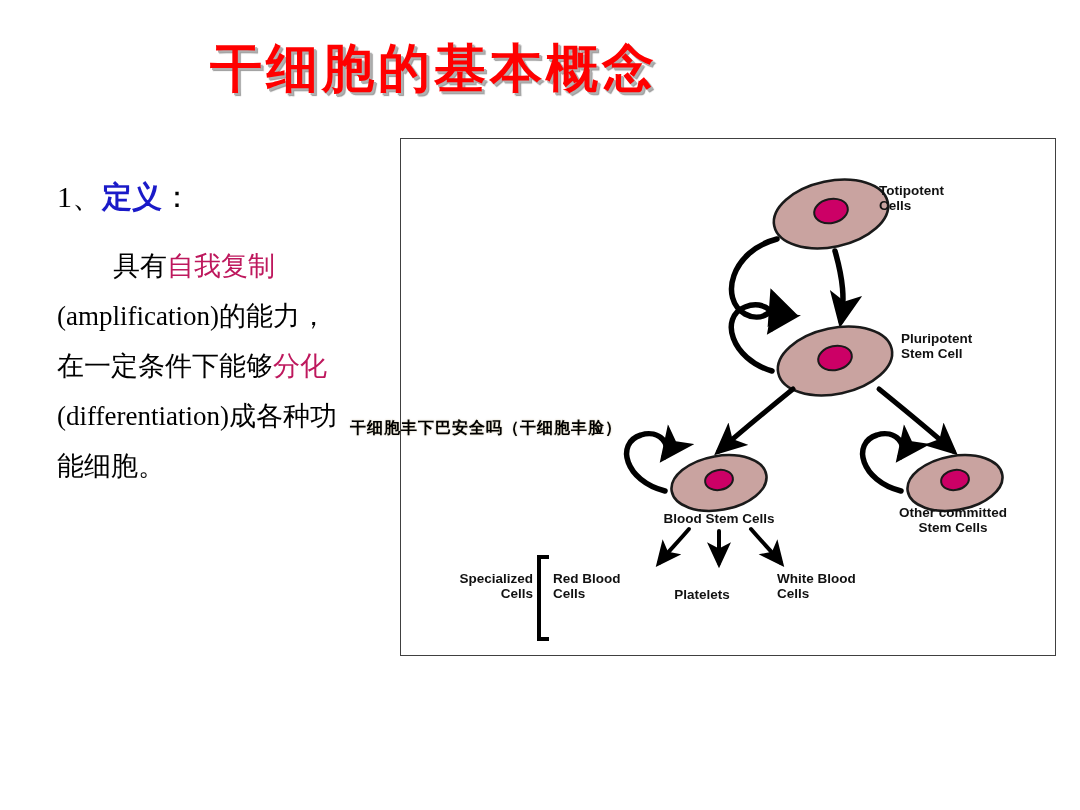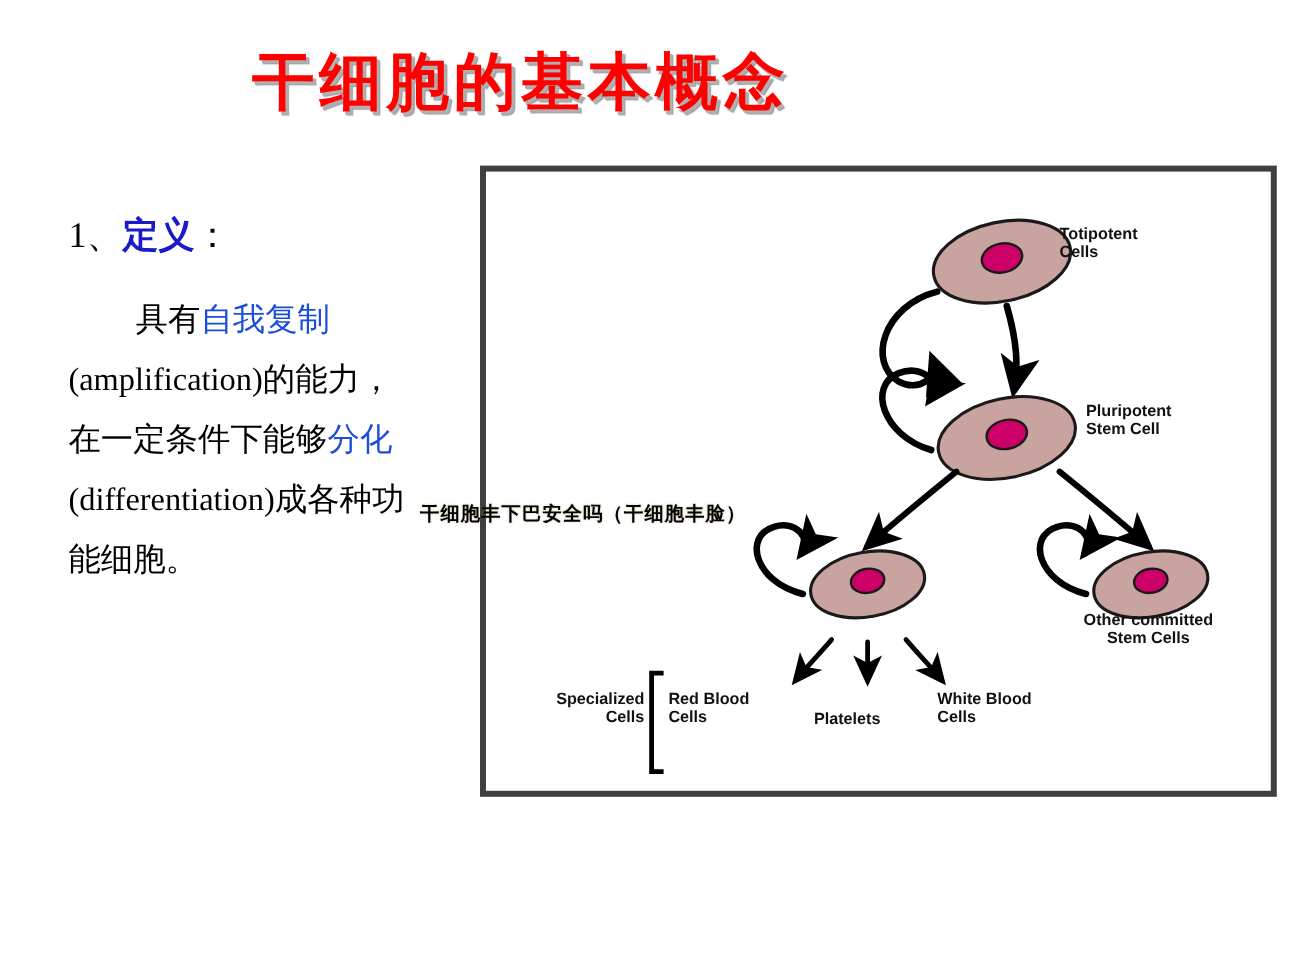--- a/index.html
+++ b/index.html
@@ -59,34 +59,34 @@
   .para {
     margin-top: 22px;
     font-size: 27px;
     line-height: 50px;
   }
   .para .indent {
     display: inline-block;
     width: 56px;
   }
   .red {
-    color: #1d4ed8;
+    color: #be185d;
   }
   .latin {
     font-family: "Liberation Serif", serif;
   }
 
   
   #figure {
     position: absolute;
     left: 400px;
     top: 138px;
     width: 654px;
     height: 516px;
-    border: 5px solid #404040;
+    border: 1px solid #404040;
     background: #ffffff;
   }
 
   #fig-canvas {
     position: absolute;
     inset: 0;
   }
 
   .fig-label {
     position: absolute;
@@ -181,20 +181,21 @@
       <path d="M318,392 L318,424" fill="none" stroke="#000000" stroke-width="4" stroke-linecap="round" marker-end="url(#arrowhead)"></path>
       <path d="M350,390 C362,404 372,414 380,424" fill="none" stroke="#000000" stroke-width="4" stroke-linecap="round" marker-end="url(#arrowhead)"></path>
 
       <path d="M146,418 L138,418 L138,500 L146,500" fill="none" stroke="#000000" stroke-width="4" stroke-linecap="square"></path>
     </svg>
 
     <div class="fig-label" style="left:478px; top:44px;">Totipotent
 Cells</div>
     <div class="fig-label" style="left:500px; top:192px;">Pluripotent
 Stem Cell</div>
+    <div class="fig-label center" style="left:198px; top:372px; width:240px;">Blood Stem Cells</div>
     <div class="fig-label center" style="left:452px; top:366px; width:200px;text-align:center;">Other committed
 Stem Cells</div>
     <div class="fig-label right" style="left:8px; top:432px; width:124px;">Specialized
 Cells</div>
     <div class="fig-label" style="left:152px; top:432px;">Red Blood
 Cells</div>
     <div class="fig-label center" style="left:246px; top:448px; width:110px;">Platelets</div>
     <div class="fig-label" style="left:376px; top:432px;">White Blood
 Cells</div>
 

